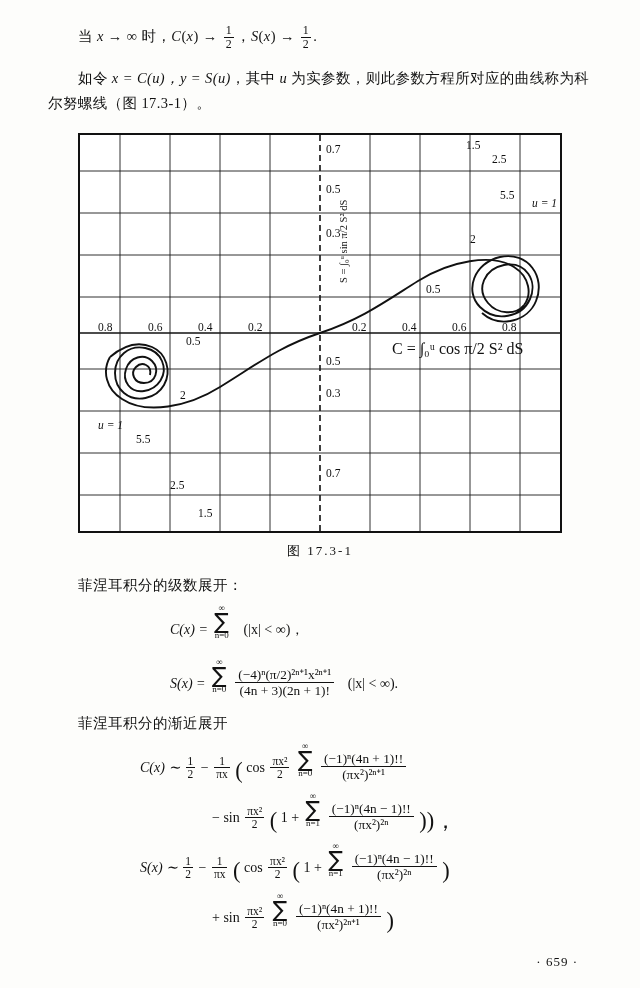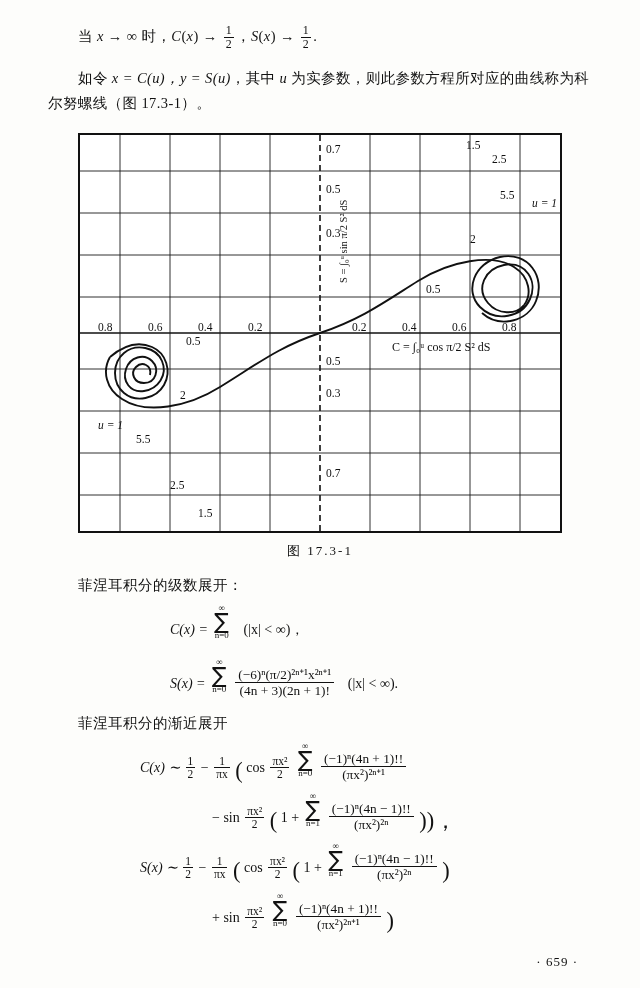--- a/index.html
+++ b/index.html
@@ -174,21 +174,21 @@
                    C 370,126 412,118 434,132 C 450,142 452,160 444,170"></path>
           <path d="M 444,170 C 436,180 418,180 408,168 C 396,154 404,134 424,130
                    C 446,126 458,146 450,164 C 442,182 416,188 400,172
                    C 384,156 394,128 420,122 C 448,116 466,142 456,166
                    C 448,186 420,194 402,178"></path>
         </g>
       </svg>
 
       
       <div class="glabel" style="left:258px;top:148px;transform:rotate(-90deg);transform-origin:left top;font-size:10.5px;">S = ∫₀ᵘ sin π/2 S² dS</div>
-      <div class="glabel" style="left:312px;top:205px;font-size:12px;text-align:right;">C = ∫₀ᵘ cos π/2 S² dS</div>
+      <div class="glabel" style="left:312px;top:205px;font-size:16px;text-align:right;">C = ∫₀ᵘ cos π/2 S² dS</div>
 
       
       <div class="glabel" style="left:18px;top:186px;">0.8</div>
       <div class="glabel" style="left:68px;top:186px;">0.6</div>
       <div class="glabel" style="left:118px;top:186px;">0.4</div>
       <div class="glabel" style="left:168px;top:186px;">0.2</div>
       
       <div class="glabel" style="left:272px;top:186px;">0.2</div>
       <div class="glabel" style="left:322px;top:186px;">0.4</div>
       <div class="glabel" style="left:372px;top:186px;">0.6</div>
@@ -237,21 +237,21 @@
   </div>
 
   <div class="formula" style="left:170px;top:658px;">
     <i class="m">S(x) =</i>
     <span class="sum">
       <span class="top">∞</span>
       <span class="sig">∑</span>
       <span class="bot">n=0</span>
     </span>
     <span class="bigfrac">
-      <span class="num">(−6)ⁿ(π/2)²ⁿ⁺¹x²ⁿ⁺¹</span>
+      <span class="num">(−4)ⁿ(π/2)²ⁿ⁺¹x²ⁿ⁺¹</span>
       <span class="den">(4n + 3)(2n + 1)!</span>
     </span>
     <span style="margin-left:8px;">(|x| &lt; ∞).</span>
   </div>
 
   <div class="sec-title" style="left:78px;top:714px;">菲涅耳积分的渐近展开</div>
 
   <div class="formula" style="left:140px;top:742px;">
     <i class="m">C(x) ∼</i>
     <span class="frac">

